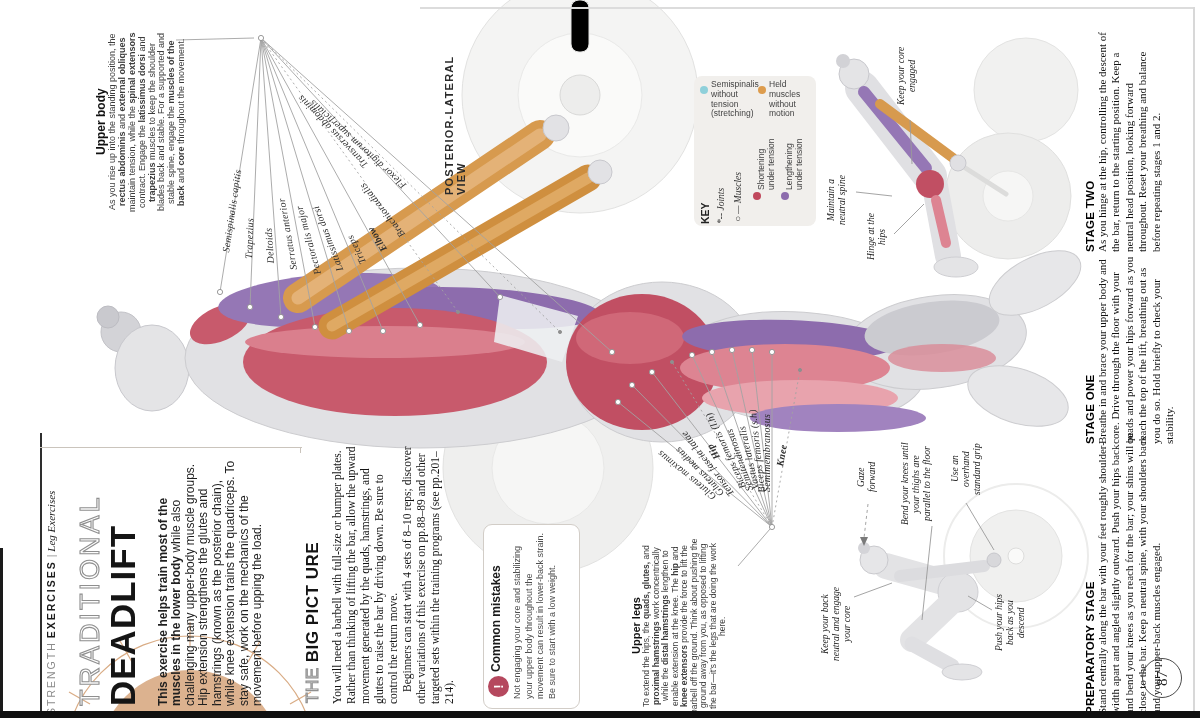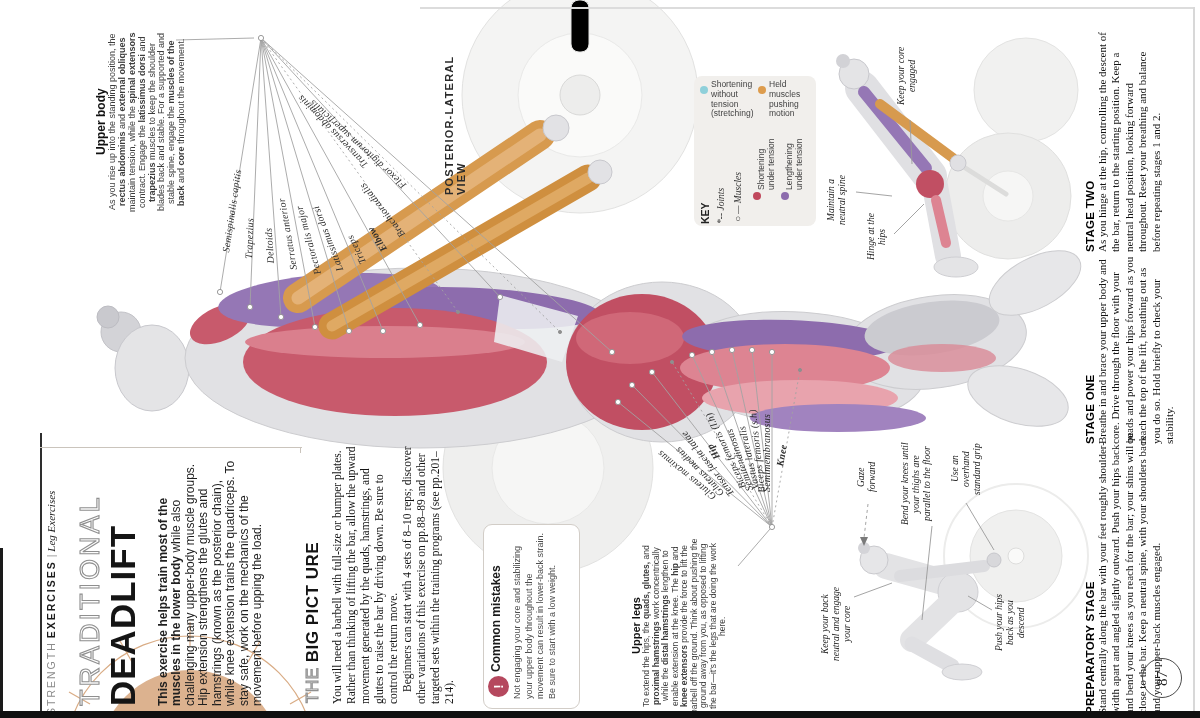--- a/index.html
+++ b/index.html
@@ -236,23 +236,23 @@
   <div style="position:absolute;left:694px;top:76px;width:122px;height:150px;background:#f1efec;border-radius:8px;"></div>
   <div class="rt" style="left:699px;top:178px;height:46px;font-size:10.5px;font-weight:700;color:#222;">KEY</div>
   <div class="rt serif" style="left:716px;top:148px;height:76px;font-size:9.5px;font-style:italic;color:#333;"><span>*--</span>&nbsp;<span>Joints</span></div>
   <div class="rt serif" style="left:733px;top:148px;height:76px;font-size:9.5px;font-style:italic;color:#333;"><span>○—</span>&nbsp;<span>Muscles</span></div>
 
   <div class="dot" style="left: 753px; top: 192px; background-color: rgb(192, 72, 92);"></div>
   <div class="rt" style="left:757px;top:128px;height:62px;font-size:8.5px;line-height:1.15;color:#444;">Shortening under tension</div>
   <div class="dot" style="left: 781px; top: 192px; background-color: rgb(141, 108, 173);"></div>
   <div class="rt" style="left:785px;top:122px;height:68px;font-size:8.5px;line-height:1.15;color:#444;">Lengthening under tension</div>
   <div class="dot" style="left: 700px; top: 86px; background-color: rgb(143, 208, 218);"></div>
-  <div style="position:absolute;left:711px;top:80px;width:46px;font-size:8.5px;line-height:1.15;color:#444;">Shortening without tension (stretching)</div>
+  <div style="position:absolute;left:711px;top:80px;width:46px;font-size:8.5px;line-height:1.15;color:#444;">Semispinalis without tension (stretching)</div>
   <div class="dot" style="left: 758px; top: 86px; background-color: rgb(221, 156, 77);"></div>
-  <div style="position:absolute;left:769px;top:80px;width:44px;font-size:8.5px;line-height:1.15;color:#444;">Held muscles pushing motion</div>
+  <div style="position:absolute;left:769px;top:80px;width:44px;font-size:8.5px;line-height:1.15;color:#444;">Held muscles without motion</div>
 
   <div class="lbl" style="left:231px;top:242px;transform:rotate(-81.6deg);">Semispinalis capitis</div>
   <div class="lbl" style="left:254px;top:248px;transform:rotate(-88.1deg);">Trapezius</div>
   <div class="lbl" style="left:276px;top:252px;transform:rotate(-94deg);">Deltoids</div>
   <div class="lbl" style="left:299px;top:258px;transform:rotate(-99.8deg);">Serratus anterior</div>
   <div class="lbl" style="left:323px;top:262px;transform:rotate(-105.5deg);">Pectoralis major</div>
   <div class="lbl" style="left:345px;top:258px;transform:rotate(-110.9deg);">Latissimus dorsi</div>
   <div class="lbl" style="left:368px;top:250px;transform:rotate(-116.8deg);">Triceps</div>
   <div class="lbl bold" style="left:389px;top:237px;transform:rotate(-122.7deg);">Elbow</div>
   <div class="lbl" style="left:407px;top:222px;transform:rotate(-128.4deg);">Brachioradialis</div>

